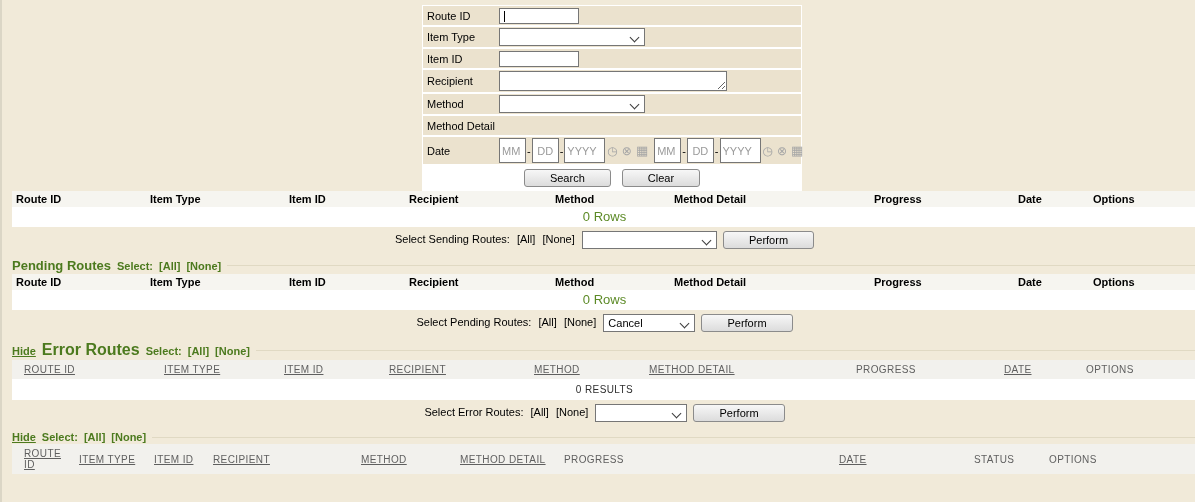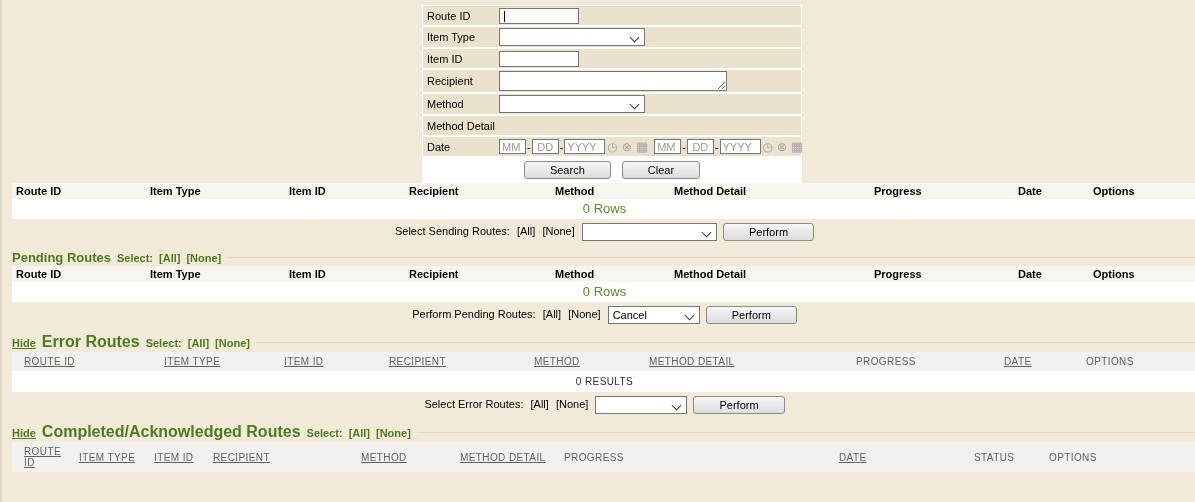--- a/index.html
+++ b/index.html
@@ -31,21 +31,21 @@
   .w80 { width:80px; }
   .inputwrap { position:relative; display:inline-block; }
   .inputwrap .caret { position:absolute; left:5px; top:3px; width:1px; height:11px; background:#000; }
   textarea.ta { width:228px; height:20px; border:1px solid #767676; resize:both;
                 font:11px "Liberation Sans",sans-serif; padding:1px 3px; }
   .fake-select { position:relative; display:inline-flex; align-items:center;
                  background:#fff; border:1px solid #767676; height:18px; padding:0 18px 0 4px; }
   .fake-select::after { content:""; position:absolute; right:6px; top:5px; width:6px; height:6px;
                  border-right:1.6px solid #3c3c3c; border-bottom:1.6px solid #3c3c3c; transform:rotate(45deg); }
   .sel146 { width:146px; } .sel135 { width:135px; } .sel92 { width:92px; }
-  .date-in { height:15px; border:1px solid #767676; background:#fff; font:11px "Liberation Sans",sans-serif;
+  .date-in { height:25px; border:1px solid #767676; background:#fff; font:11px "Liberation Sans",sans-serif;
              padding:0 2px; color:#000; }
   .date-in::placeholder { color:#9a9a9a; }
   .dmm { width:27px; } .ddd { width:27px;text-align:center; } .dyy { width:41px; }
   .dsep { margin:0 1px; }
   .dicon { color:#a6a6a6; font-size:12px; margin:0 2px; line-height:1; }
   .cal { font-size:13px; }
   .sf-buttons { background:#fff; text-align:center; padding:3px 0 4px; }
   .btn { display:inline-block; background:linear-gradient(#f7f7f7,#dcdcdc); border:1px solid #8b8b8b;
          border-radius:3px; padding:2px 25px; font:11px "Liberation Sans",sans-serif; margin:0 4px; cursor:default; }
 
@@ -222,21 +222,21 @@
         <th>Options</th>
       </tr>
     </thead>
     <tbody>
       <tr class="zero">
         <td colspan="9">0 Rows</td>
       </tr>
     </tbody>
   </table>
   <div class="action-row">
-    <span class="lbl">Perform Pending Routes:</span>
+    <span class="lbl">Select Pending Routes:</span>
     <span class="lnk">[All]</span>
     <span class="lnk">[None]</span>
     <span class="fake-select sel92">
       <span>Cancel</span>
     </span>
     <span class="btn">Perform</span>
   </div>
 
   <div class="sec-title">
     <span class="hide-link">Hide</span>
@@ -282,21 +282,20 @@
     <span class="lnk">[All]</span>
     <span class="lnk">[None]</span>
     <span class="fake-select sel92">
       <span></span>
     </span>
     <span class="btn">Perform</span>
   </div>
 
   <div class="sec-title">
     <span class="hide-link">Hide</span>
-    <span class="t-big">Completed/Acknowledged Routes</span>
     <span class="sel-links">Select:</span>
     <span class="sel-links">[All]</span>
     <span class="sel-links">[None]</span>
     <span class="line"></span>
   </div>
   <table class="tbl t2">
     <colgroup>
       <col style="width:63px">
         <col style="width:75px">
         <col style="width:59px">

